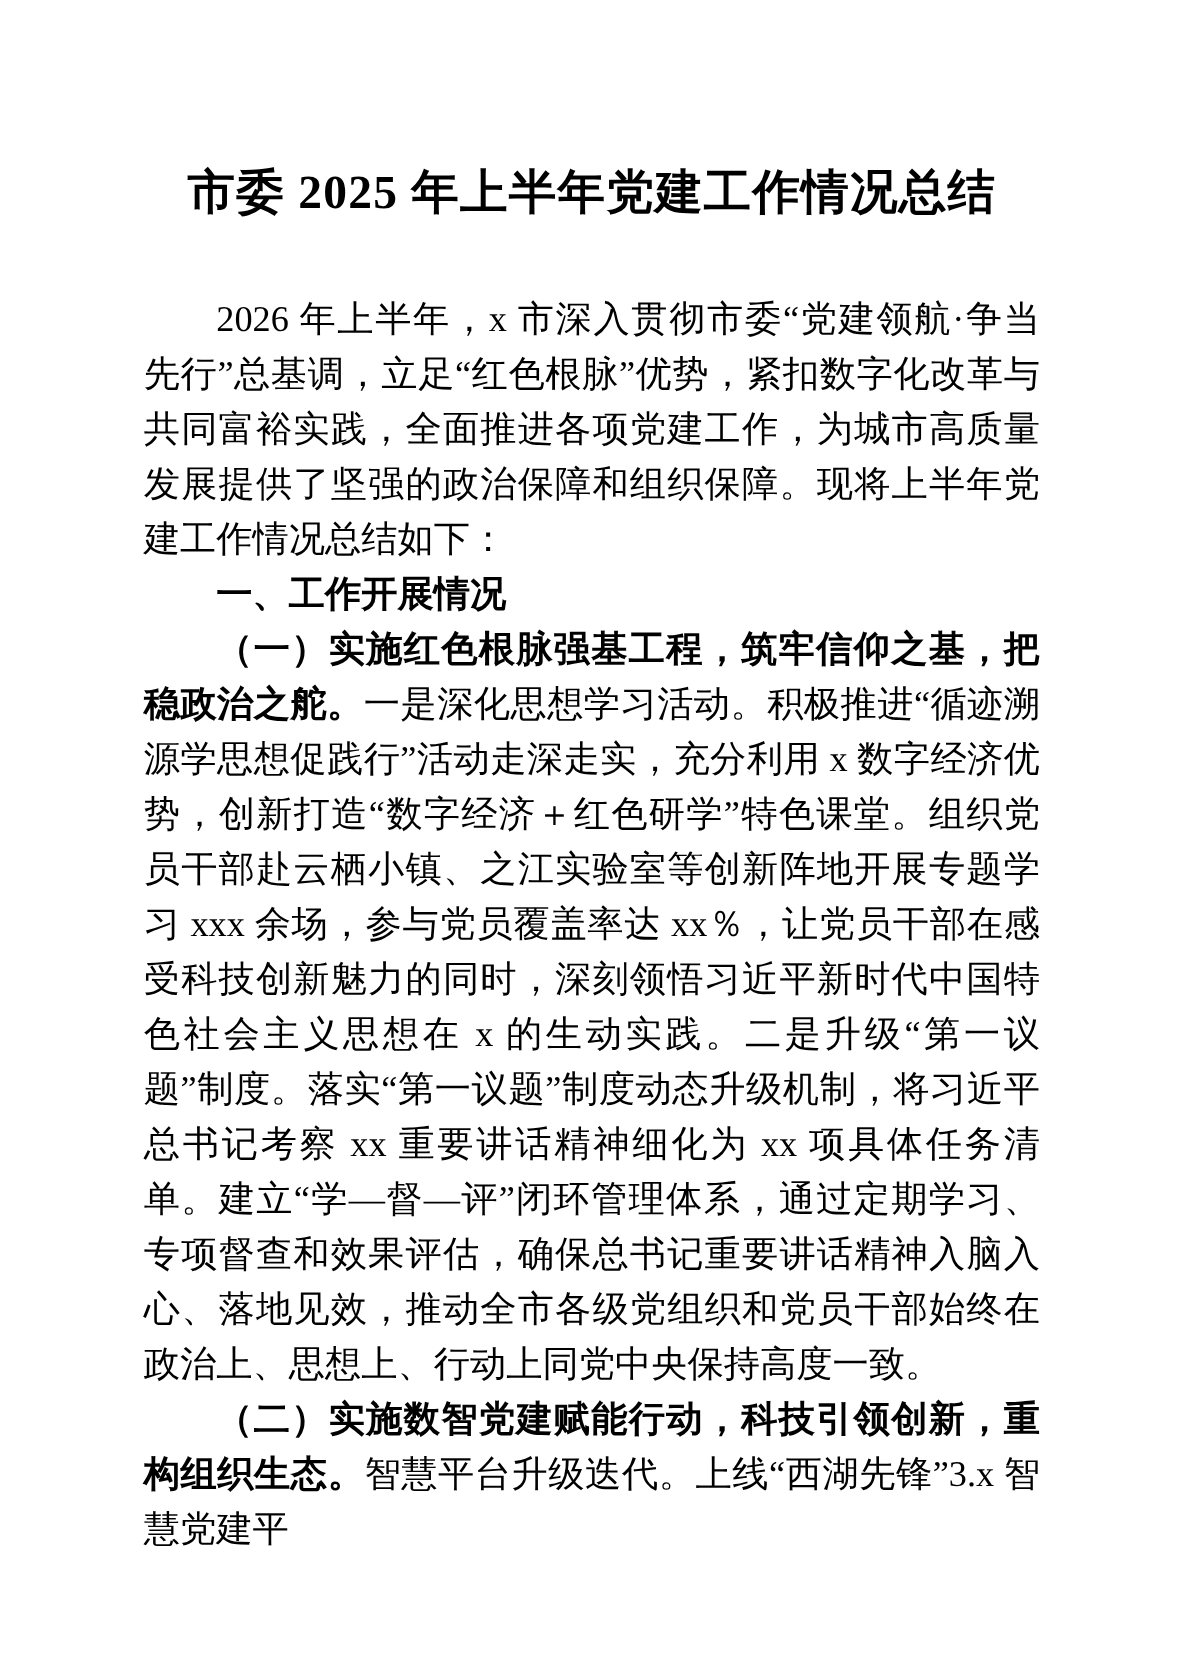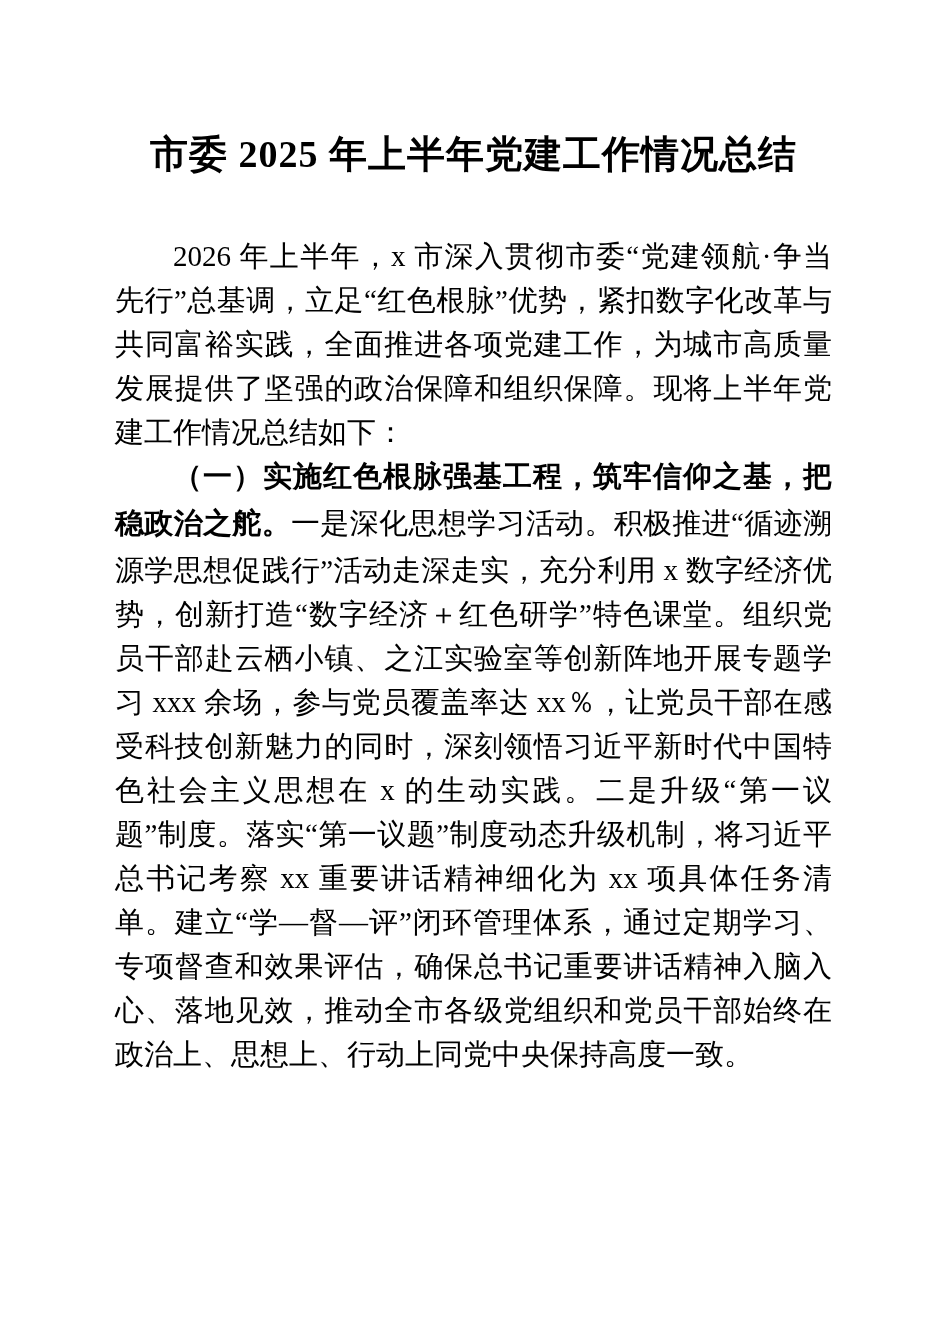--- a/index.html
+++ b/index.html
@@ -38,29 +38,30 @@
   .section-heading {
     font-family: "Liberation Sans", "DejaVu Sans", sans-serif;
     font-weight: bold;
     font-size: 29px;
     line-height: 44px;
     text-indent: 2em;
     margin: 0;
   }
   .lead {
     font-weight: bold;
-    font-family: Liberation Mono, monospace;
   }
 </style>
 </head>
 <body>
 
 <div class="page">
 
   <h1 class="doc-title">市委 2025 年上半年党建工作情况总结</h1>
 
   <p class="body-text">2026 年上半年，x 市深入贯彻市委“党建领航·争当先行”总基调，立足“红色根脉”优势，紧扣数字化改革与共同富裕实践，全面推进各项党建工作，为城市高质量发展提供了坚强的政治保障和组织保障。现将上半年党建工作情况总结如下：</p>
 
+  <h2 class="section-heading">一、工作开展情况</h2>
 
   <p class="body-text"><span class="lead">（一）实施红色根脉强基工程，筑牢信仰之基，把稳政治之舵。</span><span>一是深化思想学习活动。积极推进“循迹溯源学思想促践行”活动走深走实，充分利用 x 数字经济优势，创新打造“数字经济＋红色研学”特色课堂。组织党员干部赴云栖小镇、之江实验室等创新阵地开展专题学习 xxx 余场，参与党员覆盖率达 xx％，让党员干部在感受科技创新魅力的同时，深刻领悟习近平新时代中国特色社会主义思想在 x 的生动实践。二是升级“第一议题”制度。落实“第一议题”制度动态升级机制，将习近平总书记考察 xx 重要讲话精神细化为 xx 项具体任务清单。建立“学—督—评”闭环管理体系，通过定期学习、专项督查和效果评估，确保总书记重要讲话精神入脑入心、落地见效，推动全市各级党组织和党员干部始终在政治上、思想上、行动上同党中央保持高度一致。</span></p>
 
+  <p class="body-text"><span class="lead">（二）实施数智党建赋能行动，科技引领创新，重构组织生态。</span><span>智慧平台升级迭代。上线“西湖先锋”3.x 智慧党建平</span></p>
 
 </div>
 
 </body></html>

